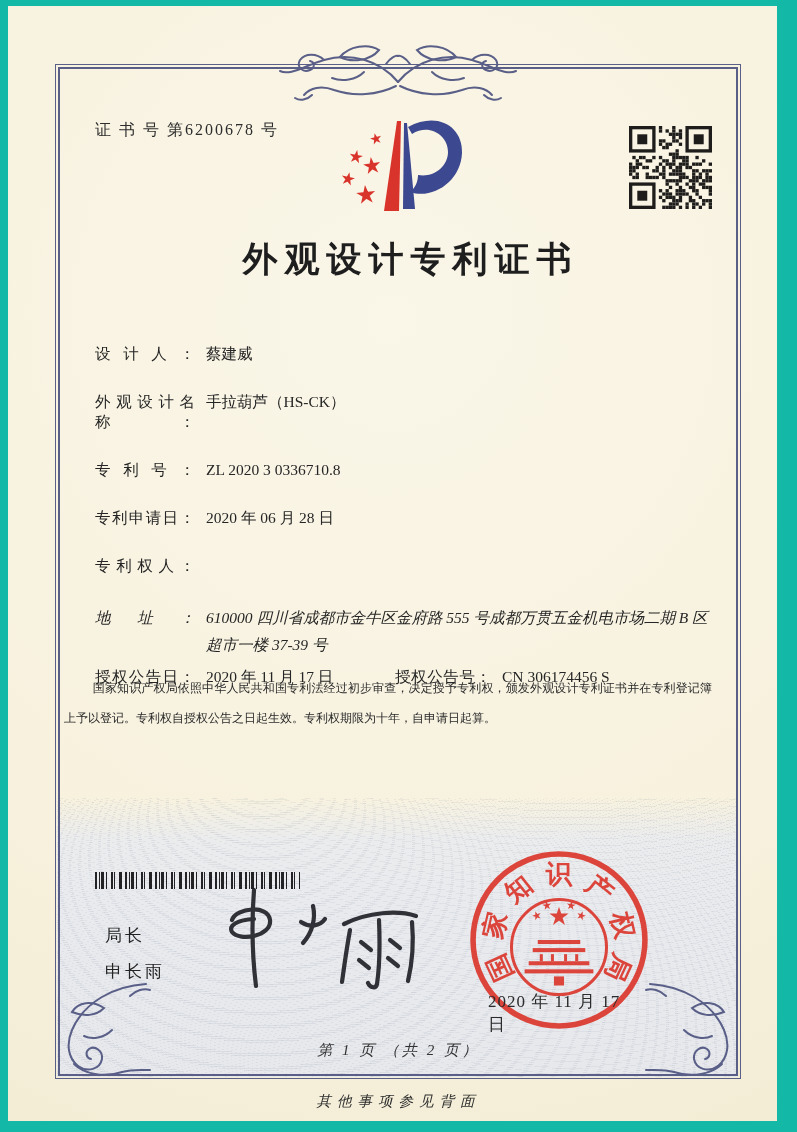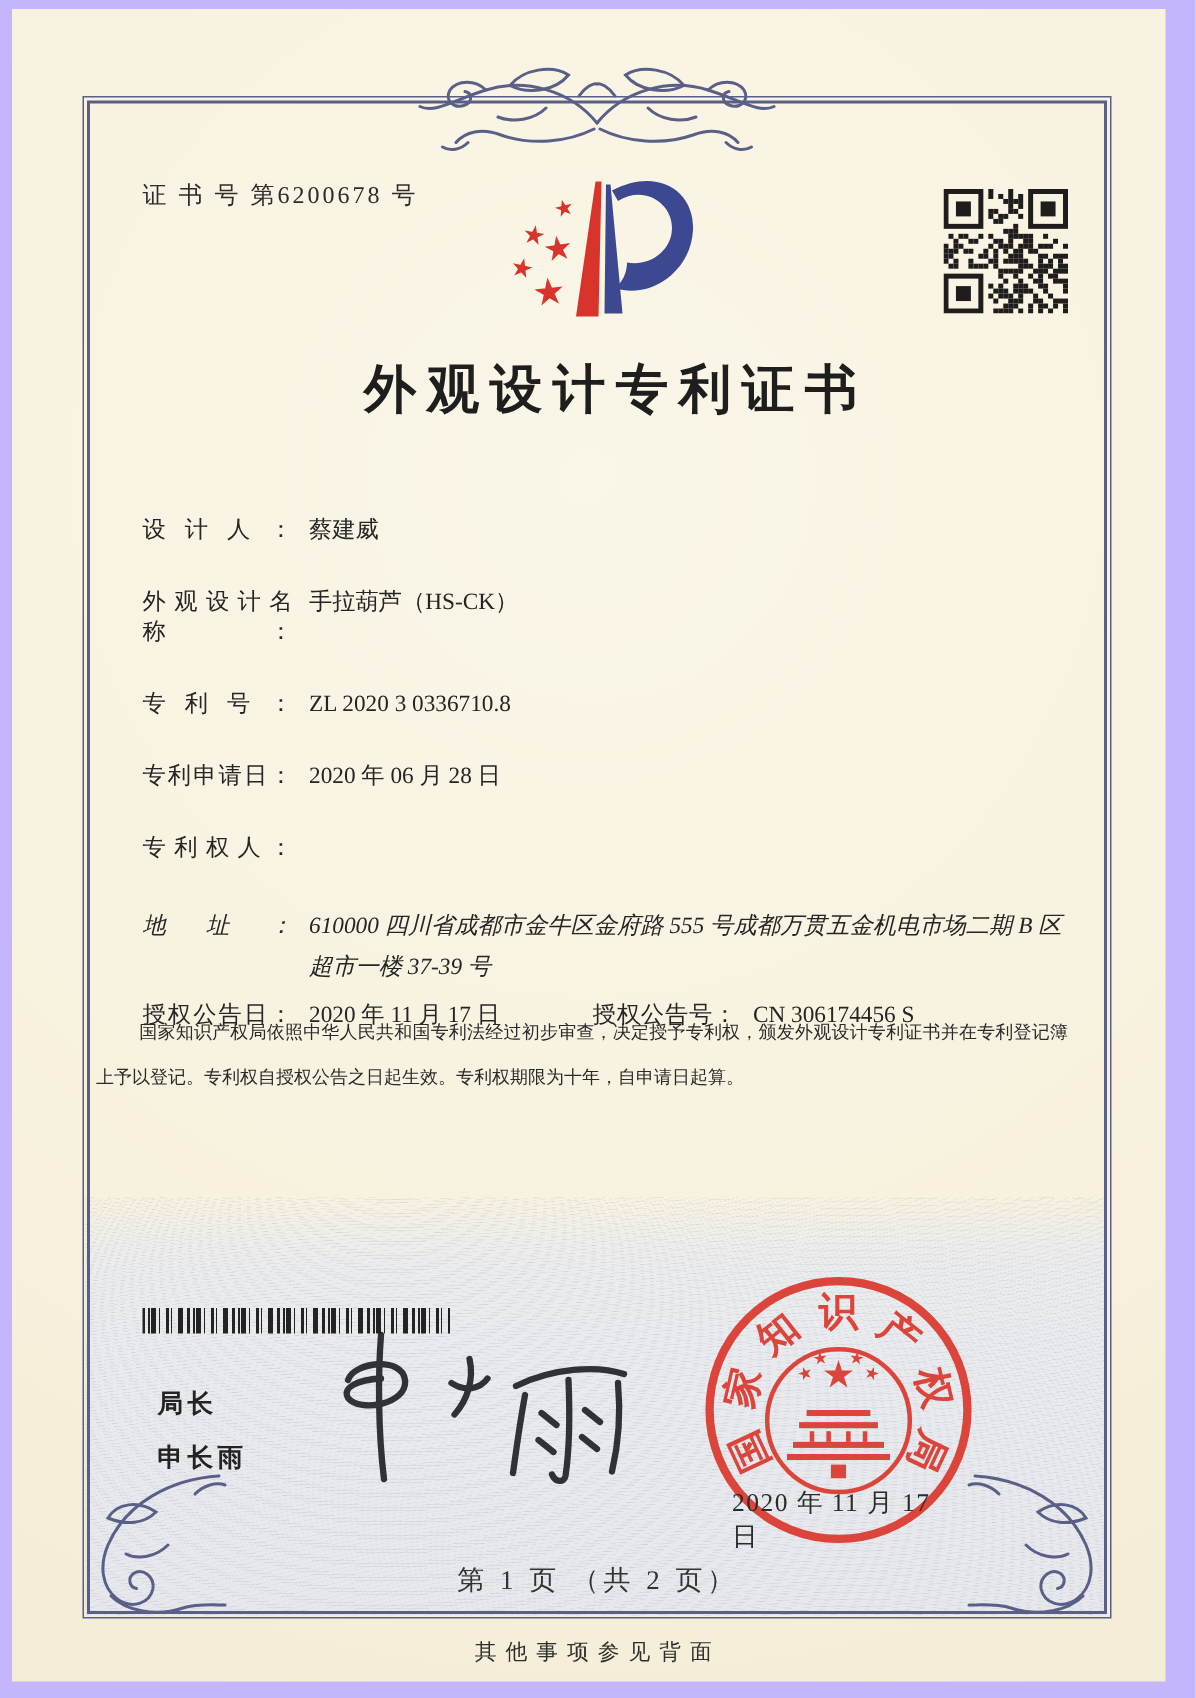--- a/index.html
+++ b/index.html
@@ -1,17 +1,17 @@
 <!DOCTYPE html>
 <html><head>
 <meta charset="utf-8">
 <style>
   html,body{margin:0;padding:0;}
   body{width:797px;height:1132px;font-family:"Liberation Serif","DejaVu Serif",serif;}
-  .page{position:relative;width:797px;height:1132px;background:#c4b5fd;overflow:hidden;}
+  .page{position:relative;width:797px;height:1132px;background:#14b8a6;overflow:hidden;}
   .paper{position:absolute;left:8px;top:6px;right:20px;bottom:11px;
          background:radial-gradient(circle at 50% 28%,#faf6e8 0%,#f7f1dd 70%,#f3edd6 100%);}
   .frame{position:absolute;left:55px;top:64px;width:684px;height:1013px;
          border:1.5px solid #5a5f88;z-index:3;pointer-events:none;}
   .frame::before{content:"";position:absolute;inset:2px;border:2.5px solid #5a5f88;}
   .abs{position:absolute;}
   .cert-no{left:95px;top:120px;font-size:16px;letter-spacing:2px;color:#2d2d2d;z-index:4;}
   .title{left:0;right:0;top:236px;text-align:center;font-size:35px;font-weight:700;
          letter-spacing:7px;color:#1e1e1e;z-index:4;padding-left:24px;}
   .fields{left:95px;top:344px;width:618px;font-size:15.5px;color:#252525;z-index:4;}
@@ -35,31 +35,31 @@
         background:repeating-linear-gradient(90deg,
           #232325 0 2px, rgba(0,0,0,0) 2px 4px,
           #232325 4px 5px, rgba(0,0,0,0) 5px 6px,
           #232325 6px 9px, rgba(0,0,0,0) 9px 11px,
           #232325 11px 12px, rgba(0,0,0,0) 12px 16px,
           #232325 16px 18px, rgba(0,0,0,0) 18px 19px,
           #232325 19px 20px, rgba(0,0,0,0) 20px 24px,
           #232325 24px 27px, rgba(0,0,0,0) 27px 30px);}
   .signer{left:105px;top:924px;font-family:"Liberation Sans","DejaVu Sans",sans-serif;
           font-size:17px;letter-spacing:3px;color:#232323;z-index:4;}
-  .signer div{margin-bottom:13px;font-weight:bold;}
+  .signer div{margin-bottom:13px;}
   .sig{left:216px;top:886px;z-index:5;}
   .seal{left:468px;top:849px;z-index:5;opacity:.93;}
   #seal-chars text{fill:#dc392e;font-size:26px;font-weight:700;
           font-family:"Liberation Serif","DejaVu Serif",serif;}
   .seal-date{left:488px;top:990px;width:150px;font-size:17px;letter-spacing:1px;
           color:#2b2b2b;z-index:6;}
-  .page-num{left:0;right:0;top:1041px;text-align:center;font-size:18px;
-          letter-spacing:3px;color:#333;z-index:4;}
+  .page-num{left:0;right:0;top:1041px;text-align:center;font-size:15px;
+          letter-spacing:3px;color:#333;z-index:4;font-style:italic;}
   .back-note{left:0;right:0;top:1092px;text-align:center;font-size:14.5px;
-          letter-spacing:6px;color:#2e2e2e;z-index:4;}
+          letter-spacing:6px;color:#2e2e2e;z-index:4;font-style:italic;}
   .logo{left:330px;top:111px;z-index:4;}
   .qr{left:629px;top:126px;width:83px;height:83px;z-index:4;}
   .orn-top{left:276px;top:40px;z-index:4;}
   .orn-bl{left:42px;top:978px;z-index:5;}
   .orn-br{left:642px;top:978px;z-index:5;transform:scaleX(-1);}
   .orn path{stroke:#5a5f88;fill:none;stroke-width:2;stroke-linecap:round;}
   .hidden-defs{position:absolute;width:0;height:0;}
 </style>
 </head>
 <body>

